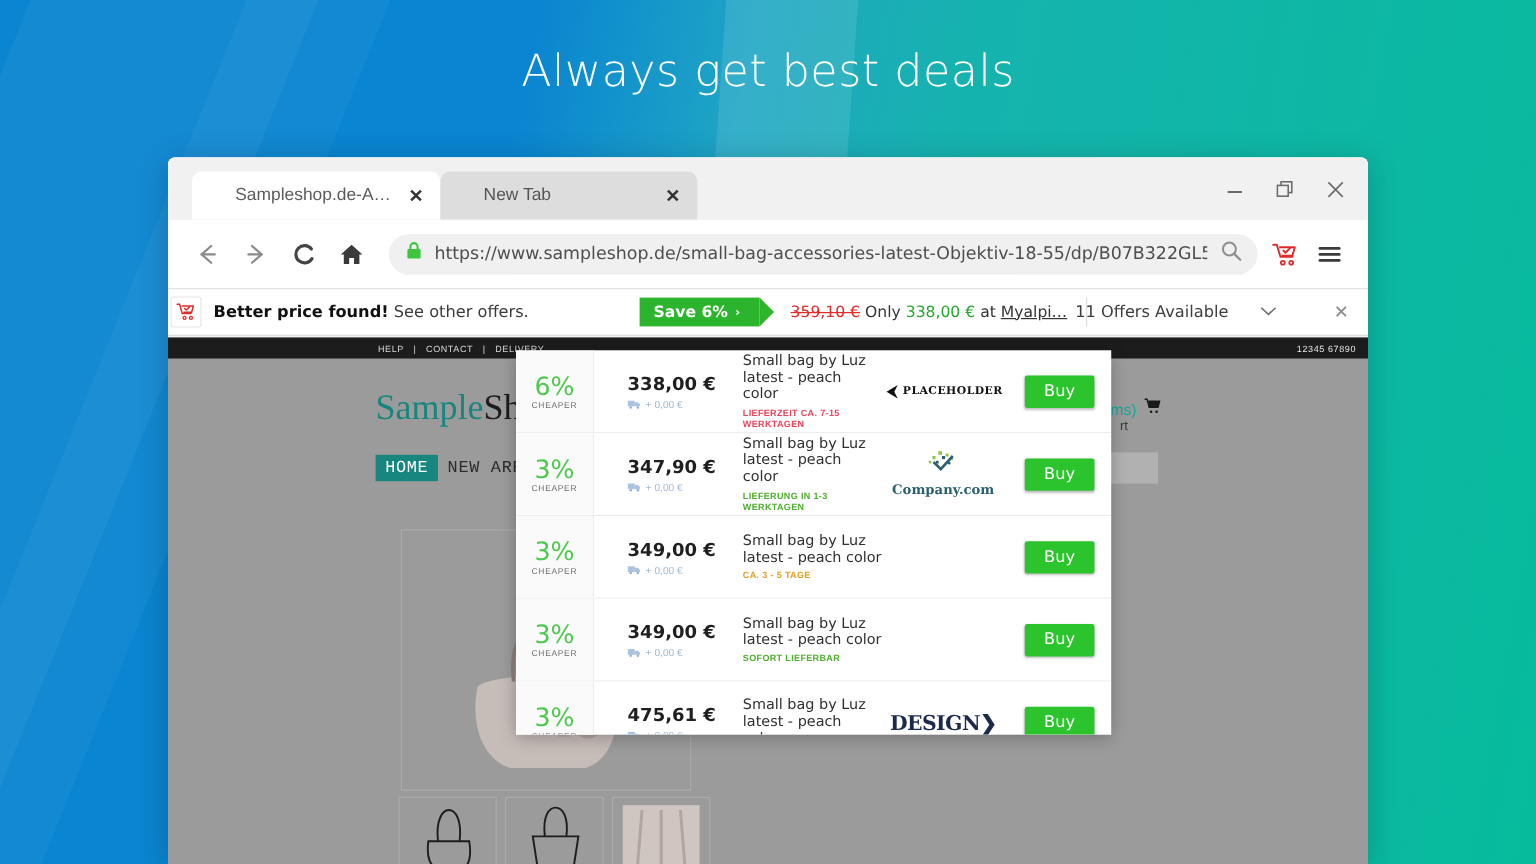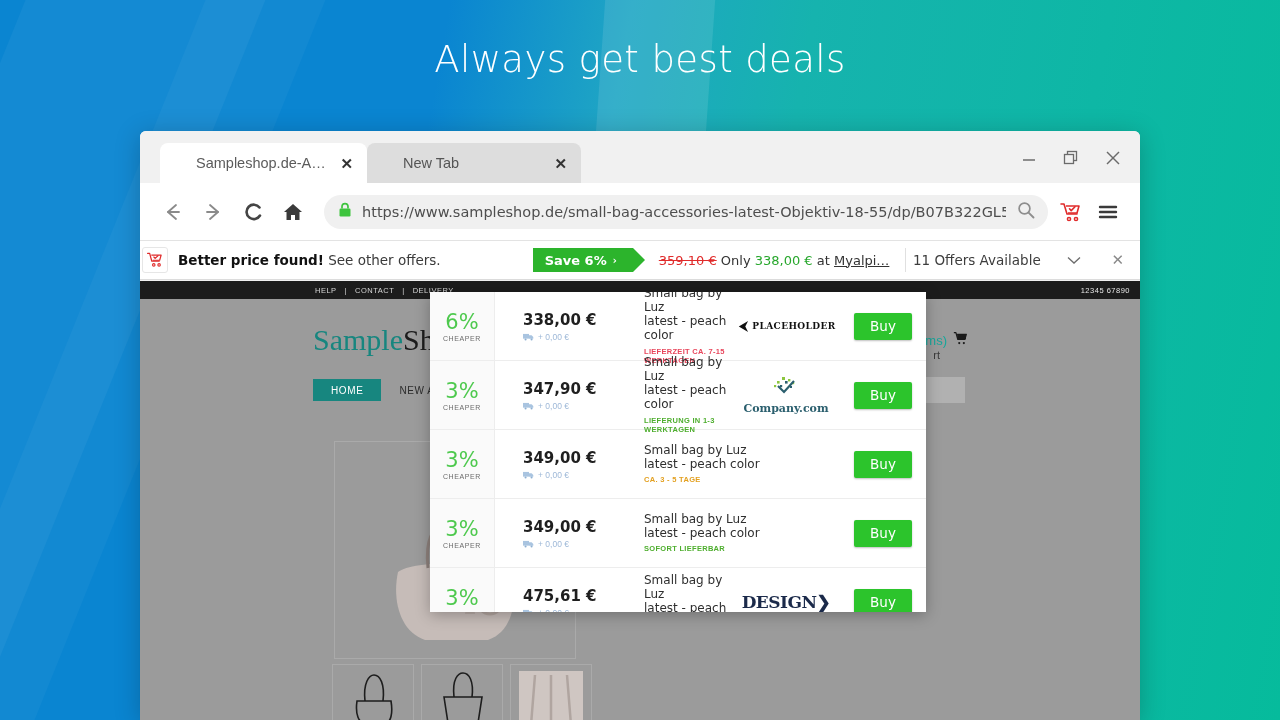--- a/index.html
+++ b/index.html
@@ -166,21 +166,21 @@
     white-space: nowrap;
   }
   .old-price { color: #e02b2b; text-decoration: line-through; }
   .new-price { color: #27a72c; }
   .shop-link { text-decoration: underline; color: #333; }
   .offers-sep {
     position: absolute; left: 765px; top: 7px; bottom: 7px;
     width: 1px; background: #e0e0e0;
   }
   .offers-toggle {
-    position: absolute; left: 773px;
+    position: absolute; left: 756px;
     display: flex; align-items: center; gap: 26px;
     font-size: 13.5px; color: #3d3d3d;
     cursor: pointer;
     font-family: "DejaVu Sans", sans-serif;
   }
   .notif-close {
     position: absolute; right: 16px;
     font-size: 15px; color: #8a8a8a; cursor: pointer;
   }
 
@@ -216,22 +216,22 @@
     display: flex; align-items: center; gap: 6px;
   }
   .cart-items { color: #17a79b; font-size: 13px; }
   .cart-sub { position: absolute; top: 50px; right: 200px; font-size: 11px; color: #3a3a3a;}
   .navrow {
     position: absolute; top: 80px; left: 173px;
     display: flex; align-items: stretch; height: 22px;
   }
   .navitem {
     background: #17867f; color: #fff;
-    font-size: 10px; letter-spacing: 0.6px;
-    display: flex; align-items: center; padding: 0 18px;
+    font-size: 14px; letter-spacing: 0.6px;
+    display: flex; align-items: center; padding: 0 8px; font-family: Liberation Mono, monospace;
   }
   .navitem.plain { background: transparent; color: #2b2b2b; }
   .search-box {
     position: absolute; top: 78px; right: 175px;
     width: 115px; height: 26px; background: #b1b1b1;
   }
   .product-img {
     position: absolute; left: 194px; top: 142px;
     width: 242px; height: 218px;
     border: 1px solid #aaaaaa; background: #9b9b9b;
@@ -300,21 +300,20 @@
     width: 118px;
     display: flex; flex-direction: column; justify-content: center;
     padding-left: 28px;
   }
   .price-main { font-size: 15px; font-weight: bold; color: #1f1f1f; font-family: "DejaVu Sans", sans-serif; }
   .price-ship { font-size: 8.5px; color: #9fb9d8; margin-top: 3px; display: flex; align-items: center; gap: 3px; }
   .offer-desc {
     flex: 1;
     display: flex; flex-direction: column; justify-content: center;
     padding-left: 6px;
-    margin-left: 25px;
   }
   .desc-line { font-size: 12px; color: #2f2f2f; line-height: 1.16; font-family: "DejaVu Sans", sans-serif; }
   .desc-avail { font-size: 7.5px; letter-spacing: 0.3px; margin-top: 4px; font-weight: bold; }
   .avail-red { color: #e8455b; }
   .avail-green { color: #4eae2e; }
   .avail-orange { color: #e3a020; }
   .offer-logo {
     width: 108px;
     display: flex; align-items: center; justify-content: center;
   }

